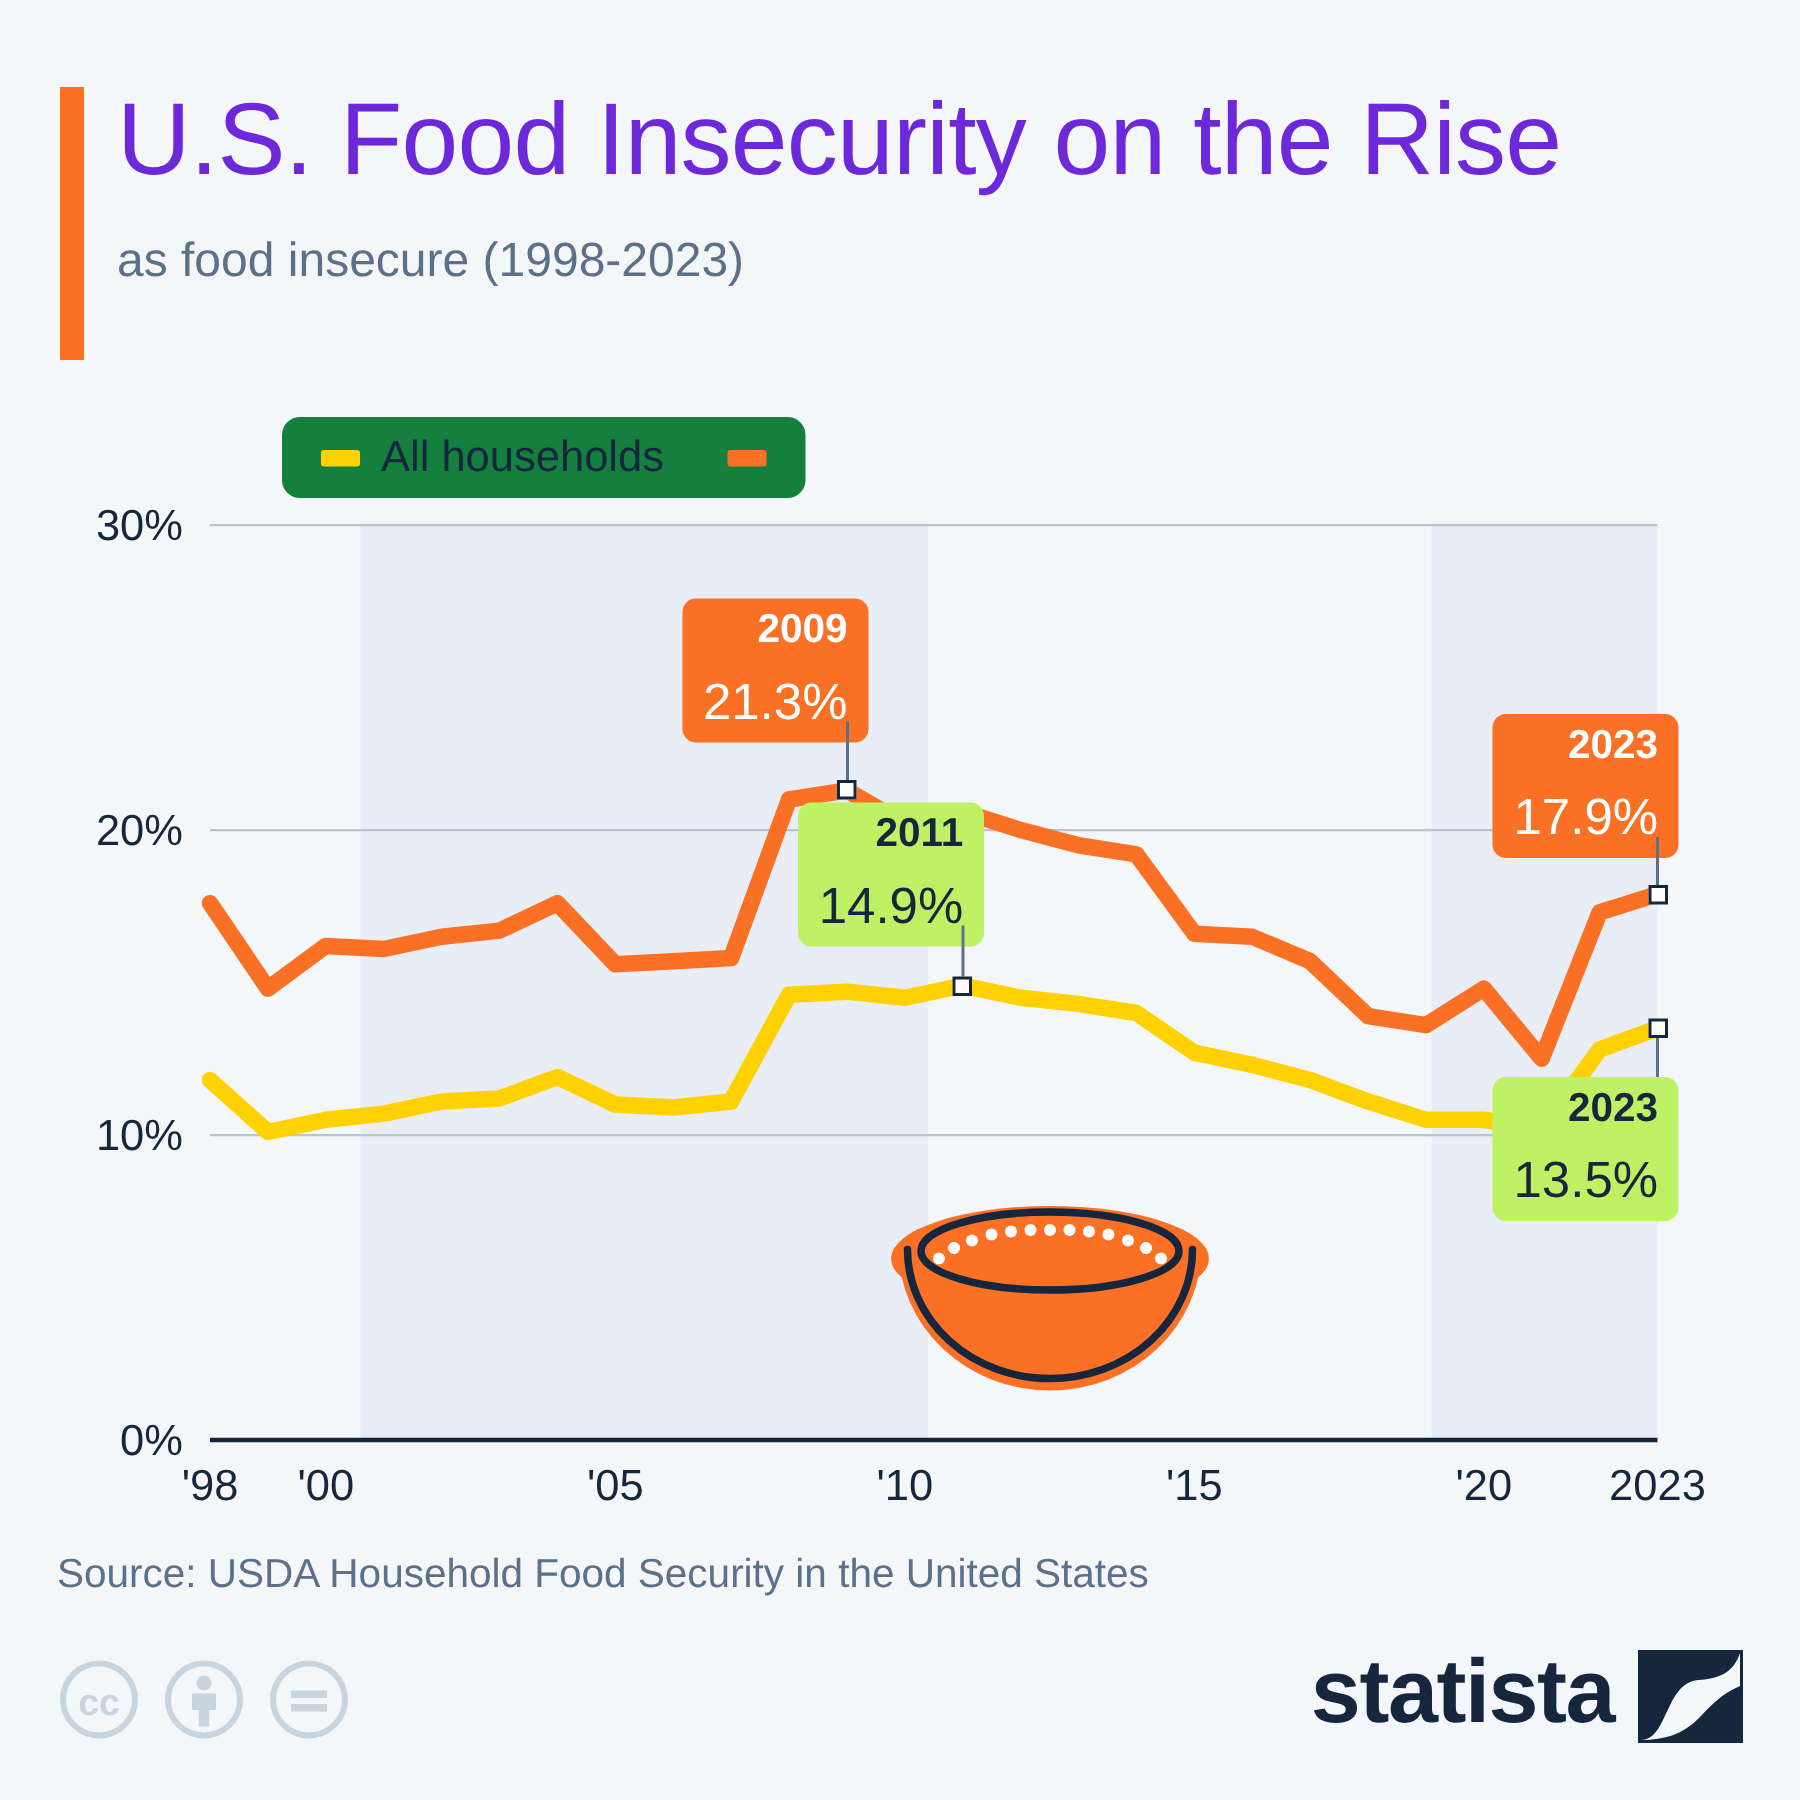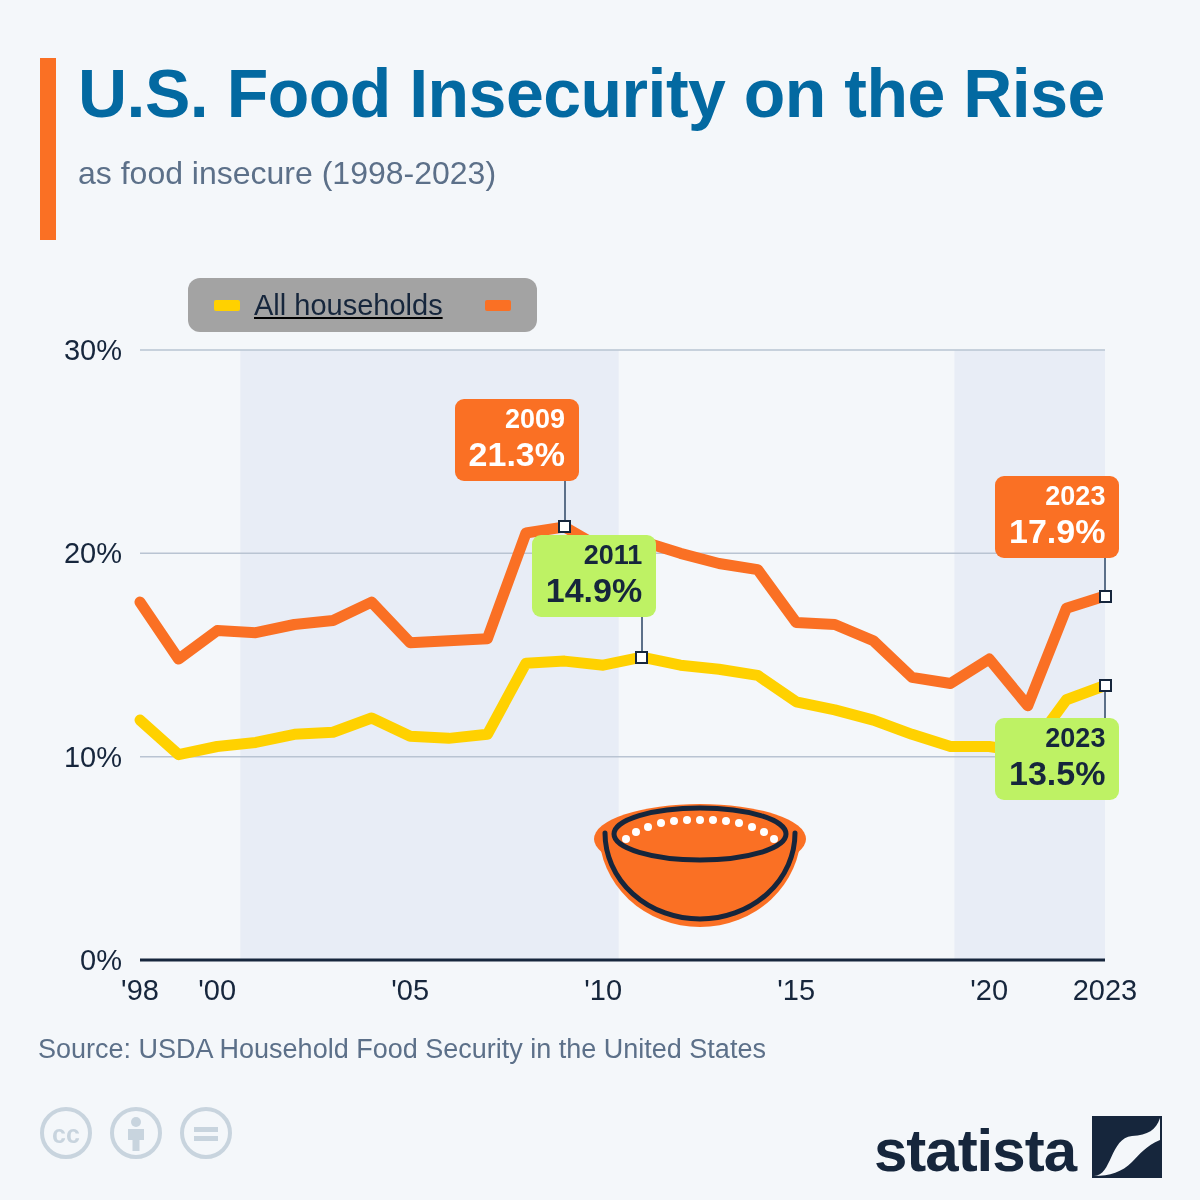--- a/index.html
+++ b/index.html
@@ -18,38 +18,38 @@
   
   .header { position: absolute; left: 40px; top: 58px; width: 1135px; }
   .accent-bar {
     position: absolute; left: 0px; top: 0px;
     width: 16px; height: 182px;
     background: #fa7024;
   }
   .title {
     position: absolute; left: 38px; top: -4px;
     font-size: 68px; line-height: 78px;
-    font-weight: bold; color: #0369a1;
+    font-weight: normal; color: #6d28d9;
     letter-spacing: -0.5px;
     white-space: nowrap;
   }
   .subtitle {
     position: absolute; left: 38px; top: 92px;
     font-size: 32px; line-height: 46px;
     color: #5c7089; font-weight: 400;
   }
 
   
   .legend {
     position: absolute; left: 188px; top: 278px;
     height: 54px;
-    background: #a3a3a3;
+    background: #15803d;
     border-radius: 12px;
     display: flex; align-items: center;
-    padding: 0 26px; gap: 42px; text-decoration: underline;
+    padding: 0 26px; gap: 42px;
   }
   .legend-item { display: flex; align-items: center; gap: 14px; }
   .legend-swatch { width: 26px; height: 11px; border-radius: 2px; }
   .legend-label { font-size: 29px; color: #16263c; white-space: nowrap; }
 
   
   .chart-wrap { position: absolute; left: 0; top: 0; width: 1200px; height: 1200px; }
   svg.chart { position: absolute; left: 0; top: 0; }
 
   .ylabel {
@@ -63,39 +63,39 @@
 
   
   .callout {
     position: absolute;
     border-radius: 9px;
     padding: 7px 14px 10px 14px;
     text-align: right;
     line-height: 1.0;
   }
   .callout .yr { font-size: 27px; font-weight: bold; display: block; }
-  .callout .val { font-size: 34px; font-weight: bold; display: block; margin-top: 4px; }
+  .callout .val { font-size: 34px; font-weight: normal; display: block; margin-top: 18px; }
   .callout.orange { background: #fa7024; color: #ffffff; }
   .callout.yellow { background: #bef264; color: #16263c; }
   .connector { position: absolute; background: #5c7089; width: 2px; }
   .marker {
     position: absolute; width: 13px; height: 13px;
     background: #ffffff; border: 2px solid #16263c;
   }
 
   
   .source {
     position: absolute; left: 38px; top: 1034px;
     font-size: 27px; color: #5c7089;
   }
   .footer-icons {
     position: absolute; left: 38px; top: 1105px;
     display: flex; gap: 14px; align-items: flex-end;
   }
-  .logo { position: absolute; right: 38px; top: 1116px; display: flex; align-items: flex-start; gap: 16px; }
+  .logo { position: absolute; right: 38px; top: 1093px; display: flex; align-items: flex-end; gap: 16px; }
   .logo-text { font-size: 60px; font-weight: bold; color: #16263c; letter-spacing: -1px; }
 </style>
 </head>
 <body>
 
 <div id="page">
 
   <div class="header">
     <div class="accent-bar"></div>
     <div class="title">U.S. Food Insecurity on the Rise</div>

